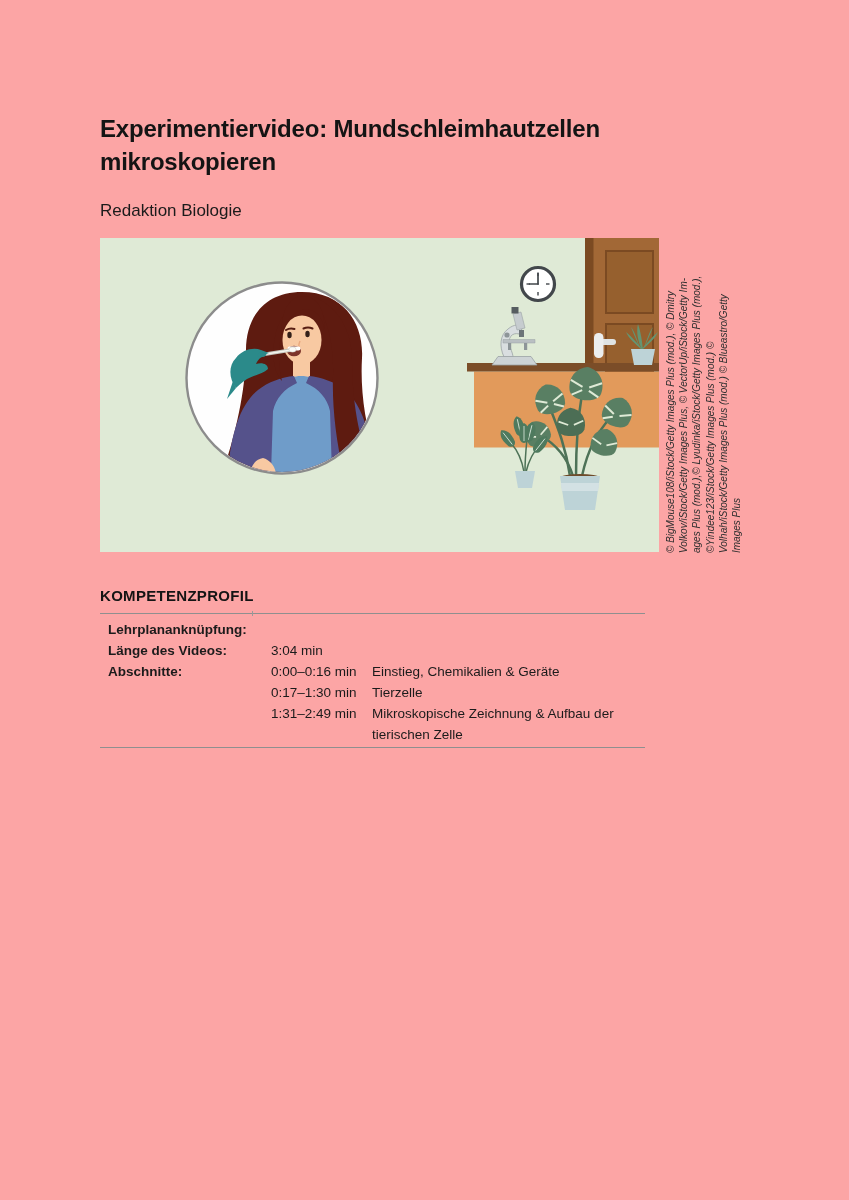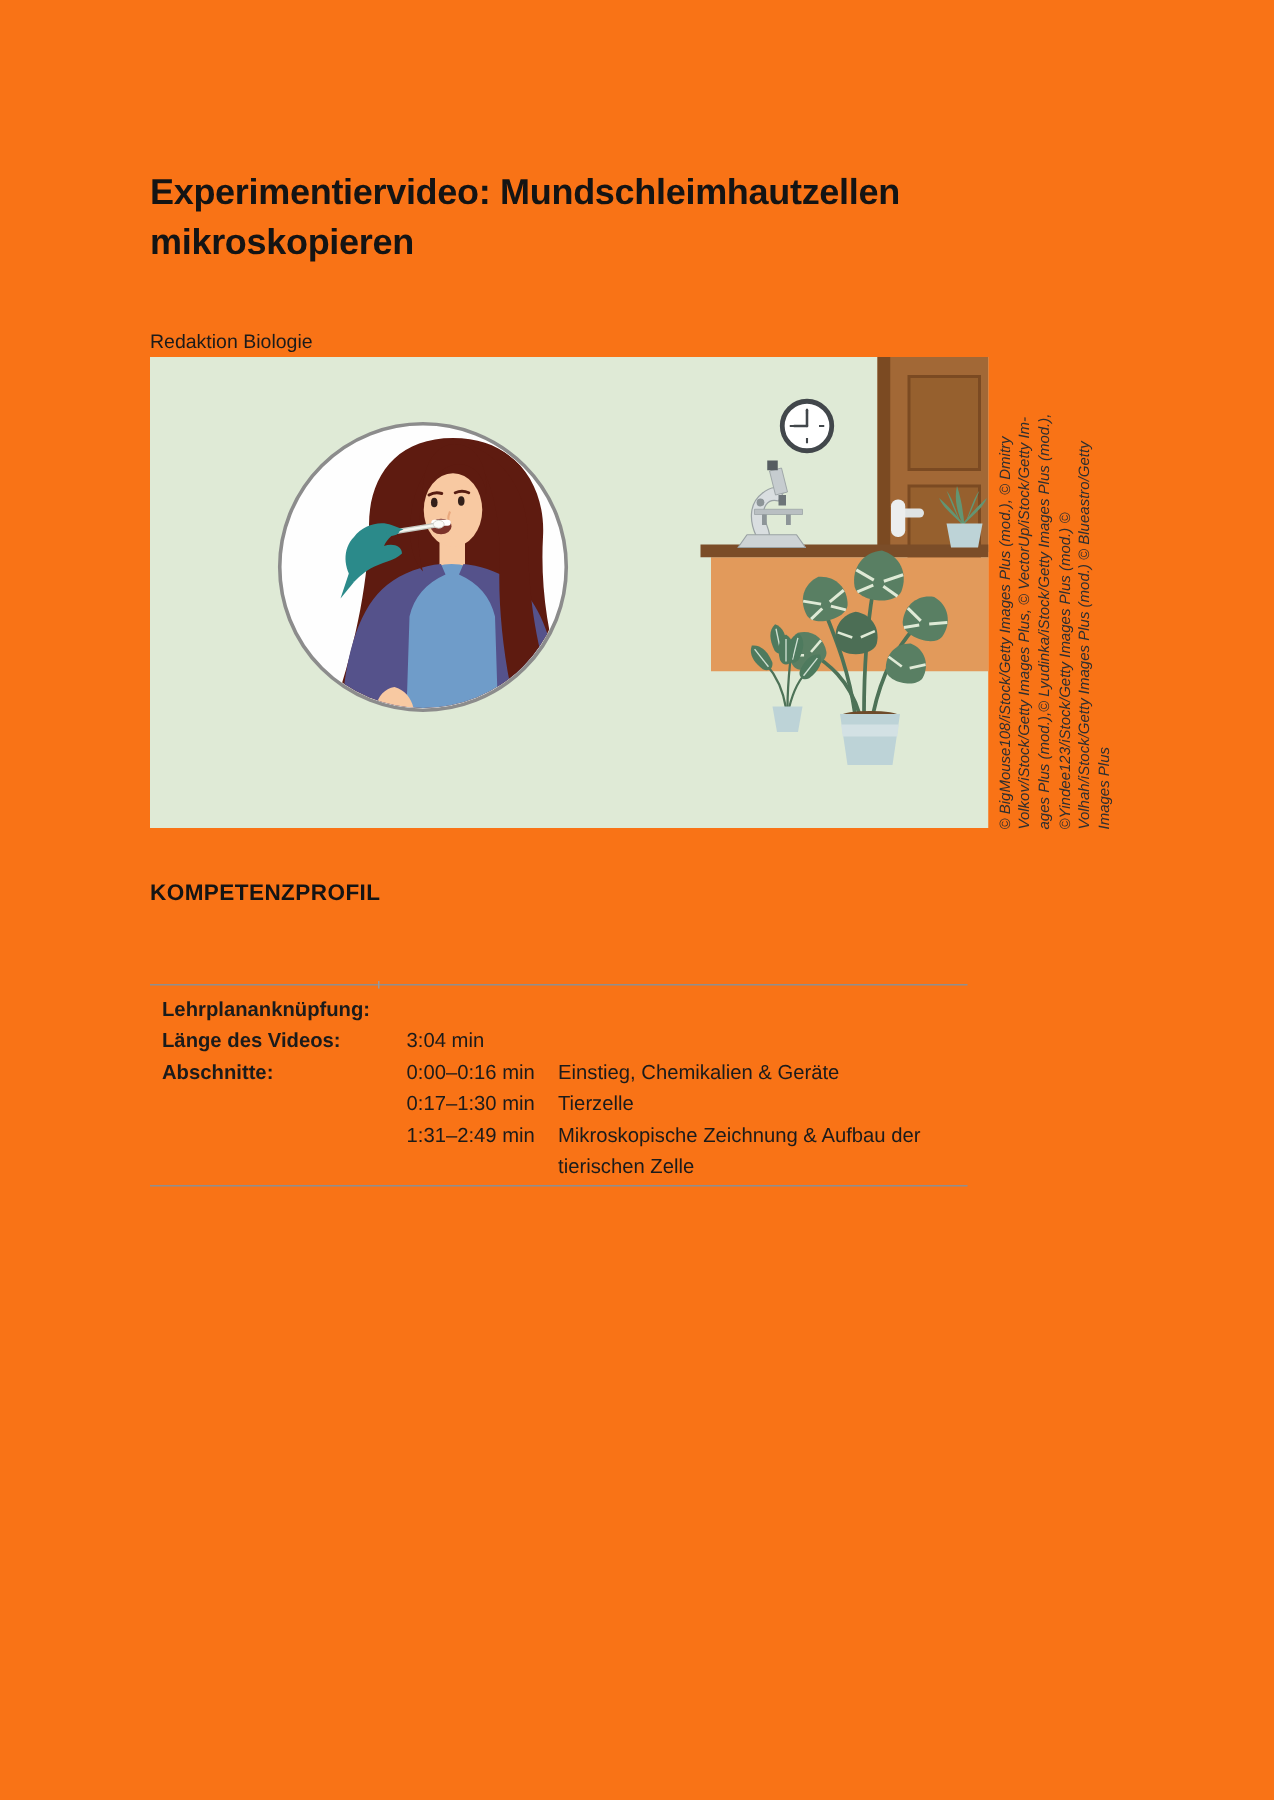--- a/index.html
+++ b/index.html
@@ -1,43 +1,43 @@
 <!DOCTYPE html>
 <html><head>
 <meta charset="utf-8">
 <style>
   html,body{margin:0;padding:0;background:#ffffff;}
   .page{
-    position:relative;width:849px;height:1200px;background:#f97316;overflow:hidden;
+    position:relative;width:849px;height:1200px;background:#fca5a5;overflow:hidden;
     font-family:"Liberation Sans",sans-serif;color:#1b1b1b;
   }
   .title{
     position:absolute;left:100px;top:112px;width:620px;margin:0;
     font-size:24px;line-height:33px;font-weight:700;color:#141414;letter-spacing:-0.2px;
   }
   .subtitle{
-    position:absolute;left:100px;top:220px;font-size:13px;line-height:16px;color:#1b1b1b;
+    position:absolute;left:100px;top:203px;font-size:17px;line-height:16px;color:#1b1b1b;
   }
   .illustration{position:absolute;left:100px;top:238px;width:559px;height:314px;}
   .illustration svg{display:block;}
   .credit-wrap{position:absolute;left:664px;top:238px;width:82px;height:315px;}
   .credit-inner{
     position:absolute;left:0;top:315px;width:315px;
     transform:rotate(-90deg);transform-origin:0 0;
     font-style:italic;font-size:10px;line-height:13.2px;color:#2f2f2f;
   }
   .credit-inner div{white-space:nowrap;}
   .kp-heading{
     position:absolute;left:100px;top:587px;font-size:15px;font-weight:700;
     letter-spacing:0.3px;color:#141414;
   }
   .kp-table{
     position:absolute;left:100px;top:613px;width:545px;
     border-top:1px solid #8f8f8f;border-bottom:1px solid #8f8f8f;
-    font-size:13.5px;line-height:21px;padding:5px 0 2px 0;box-sizing:border-box;margin-top:43px;
+    font-size:13.5px;line-height:21px;padding:5px 0 2px 0;box-sizing:border-box;
   }
   .kp-table::before{
     content:"";position:absolute;left:152px;top:-3px;width:1px;height:5px;background:#9a9a9a;
   }
   .kp-row{display:grid;grid-template-columns:152px 1fr;}
   .kp-label{font-weight:700;padding-left:8px;}
   .kp-value{padding-left:19px;}
   .justify-line{text-align:justify;text-align-last:justify;width:374px;}
   .kp-subrow{display:grid;grid-template-columns:101px 1fr;}
   .kp-sec{max-width:250px;}

